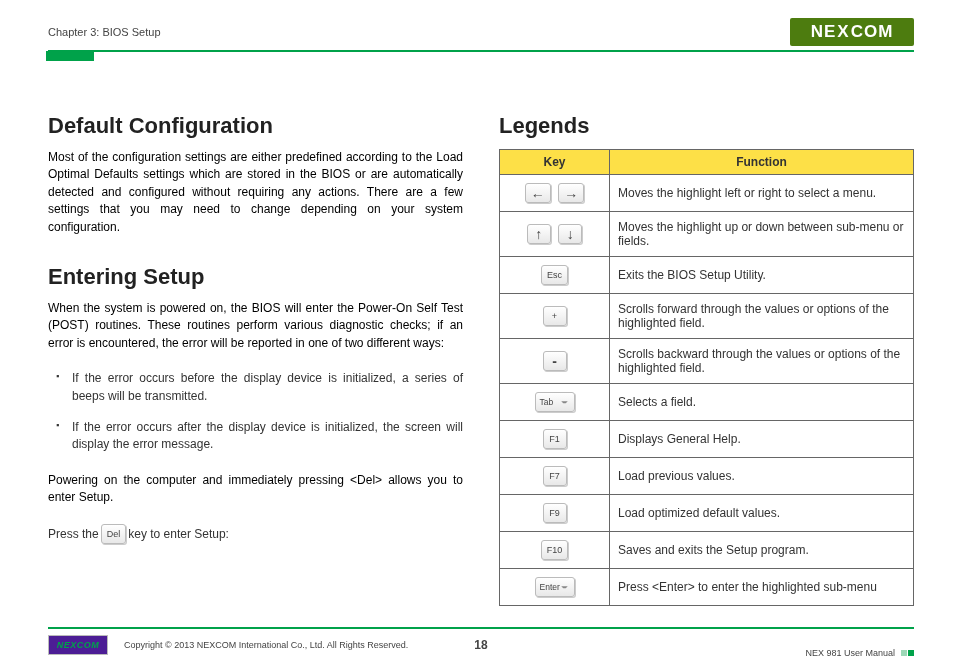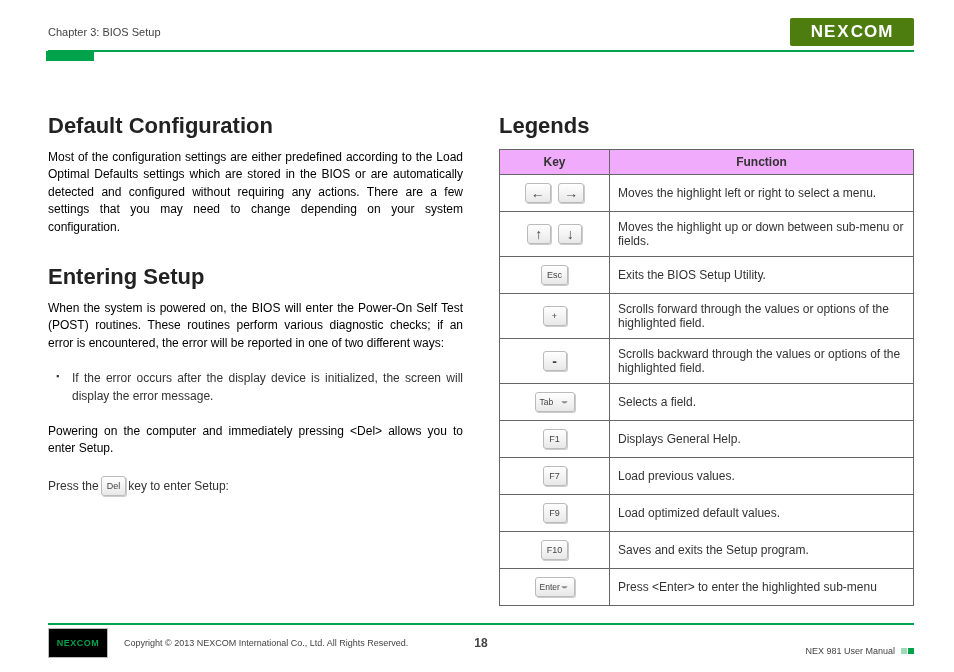--- a/index.html
+++ b/index.html
@@ -17,26 +17,26 @@
   .h2-gap { margin-top: 28px; }
   ul.bullets { list-style: none; margin: 6px 0 18px 8px; }
   ul.bullets li { position: relative; padding-left: 16px; font-size: 12px; color: #333; line-height: 1.45; text-align: justify; margin-bottom: 14px; }
   ul.bullets li::before { content: "▪"; position: absolute; left: 0; top: 0; font-size: 9px; color: #333; }
   .keycap { display: inline-block; min-width: 24px; height: 20px; padding: 0 5px; margin: 0 2px; border: 1px solid #bbb; border-radius: 3px; background: linear-gradient(#fff,#e8e8e8); box-shadow: 1px 1px 0 #ccc; font-size: 9px; line-height: 18px; text-align: center; vertical-align: middle; color:#444; font-family: Arial, sans-serif; }
   .keycap.wide { min-width: 40px; text-align: left; padding-left: 4px; font-size: 8.5px; position:relative; }
   .keycap.wide::after { content:""; position:absolute; right:3px; bottom:3px; width:5px; height:5px; border-left:4px solid transparent; border-right:4px solid transparent; border-top:4px solid #888; transform: scale(0.5); }
   .keycap.big { font-size: 14px; font-weight: 700; }
   table.legend { width: 100%; border-collapse: collapse; font-size: 12px; color: #333; }
   table.legend th, table.legend td { border: 1px solid #666; padding: 8px 8px; vertical-align: middle; }
-  table.legend th { font-weight: 700; text-align: center; background: #f0abfc; padding: 5px 8px; }
+  table.legend th { font-weight: 700; text-align: center; background: #fde047; padding: 5px 8px; }
   table.legend td.keycell { width: 110px; text-align: center; }
   .footer { position: absolute; left: 48px; right: 40px; bottom: 14px; }
   .footer-rule { border-top: 2px solid #00a24a; margin-bottom: 3px; }
   .footer-row { display: flex; align-items: center; justify-content: space-between; font-size: 9px; color: #444; position: relative; }
-  .logo-small { width: 60px; height: 30px; background:#000000; border:1px solid #bbb; color:#00a24a; font-weight:800; font-size:9px; display:flex; align-items:center; justify-content:center; letter-spacing:0.5px; margin-right:8px; }
+  .logo-small { width: 60px; height: 20px; background:#4c1d95; border:1px solid #bbb; color:#00a24a; font-weight:800; font-size:9px; display:flex; align-items:center; justify-content:center; letter-spacing:0.5px; margin-right:8px;font-style:italic; }
   .logo-small-wrap { width: 70px; }
   .footer-left { display:flex; align-items:center; gap:6px; }
   .footer-page { font-weight: 700; font-size: 12px; position:absolute; left:50%; transform:translateX(-50%); }
   .footer-sq { display:flex; gap:1px; margin-left:6px; }
   .footer-sq span { width:6px; height:6px; background:#00a24a; }
   .footer-sq span.dim { background:#9dd8b7; }
   .footer-right { display:flex; align-items:center;margin-top:16px; }
   .line-with-key { font-size:12px; color:#333; margin-top: 10px; display:flex; align-items:center; }
 </style>
 </head>
@@ -56,20 +56,21 @@
   <div class="columns">
 
     <div class="col">
       <h2>Default Configuration</h2>
       <p class="para">Most of the configuration settings are either predefined according to the Load Optimal Defaults settings which are stored in the BIOS or are automatically detected and configured without requiring any actions. There are a few settings that you may need to change depending on your system configuration.</p>
 
       <h2 class="h2-gap">Entering Setup</h2>
       <p class="para">When the system is powered on, the BIOS will enter the Power-On Self Test (POST) routines. These routines perform various diagnostic checks; if an error is encountered, the error will be reported in one of two different ways:</p>
 
       <ul class="bullets">
+        <li>If the error occurs before the display device is initialized, a series of beeps will be transmitted.</li>
         <li>If the error occurs after the display device is initialized, the screen will display the error message.</li>
       </ul>
 
       <p class="para">Powering on the computer and immediately pressing &lt;Del&gt; allows you to enter Setup.</p>
 
       <div class="line-with-key">
         <span>Press the</span>
         <span class="keycap">Del</span>
         <span>key to enter Setup:</span>
       </div>

